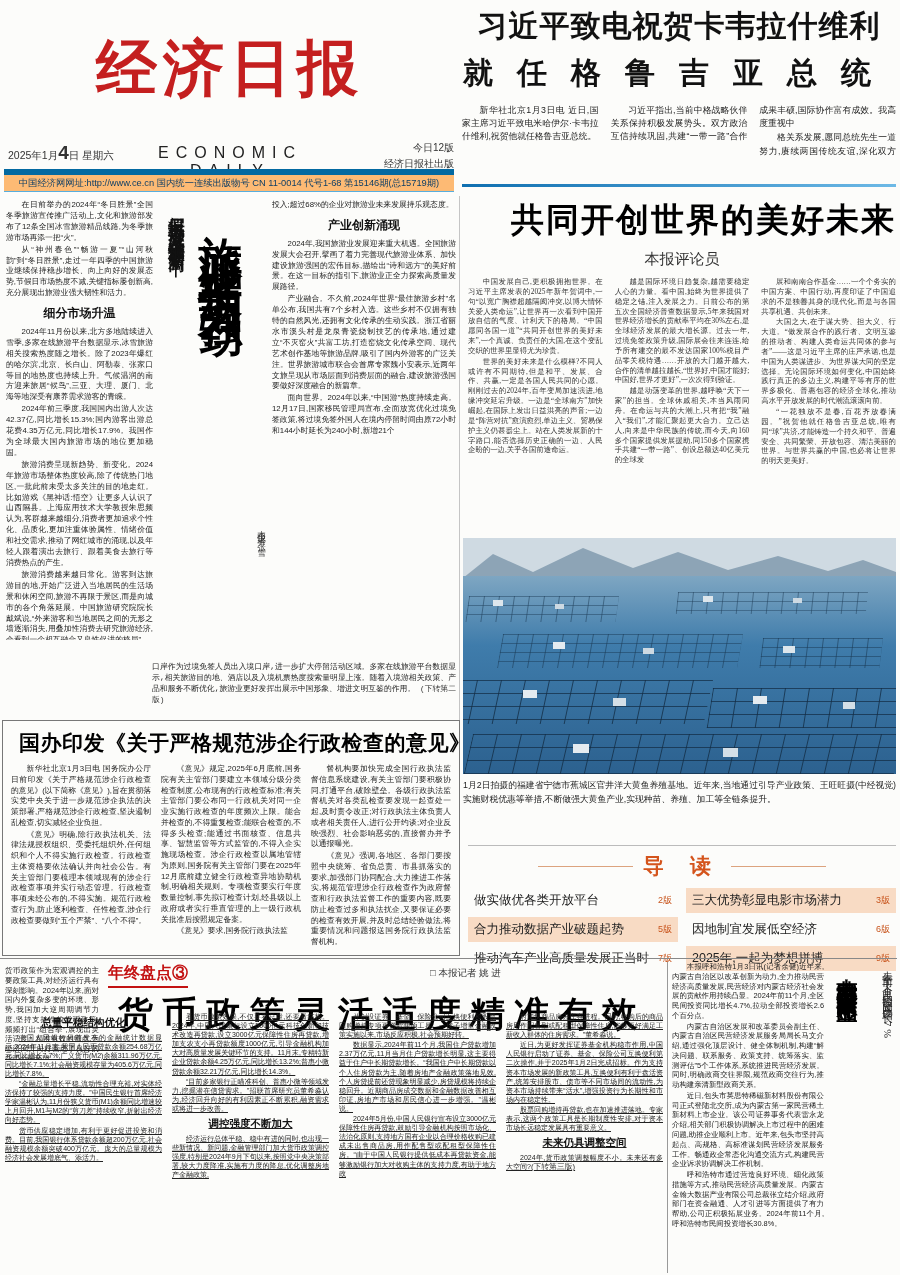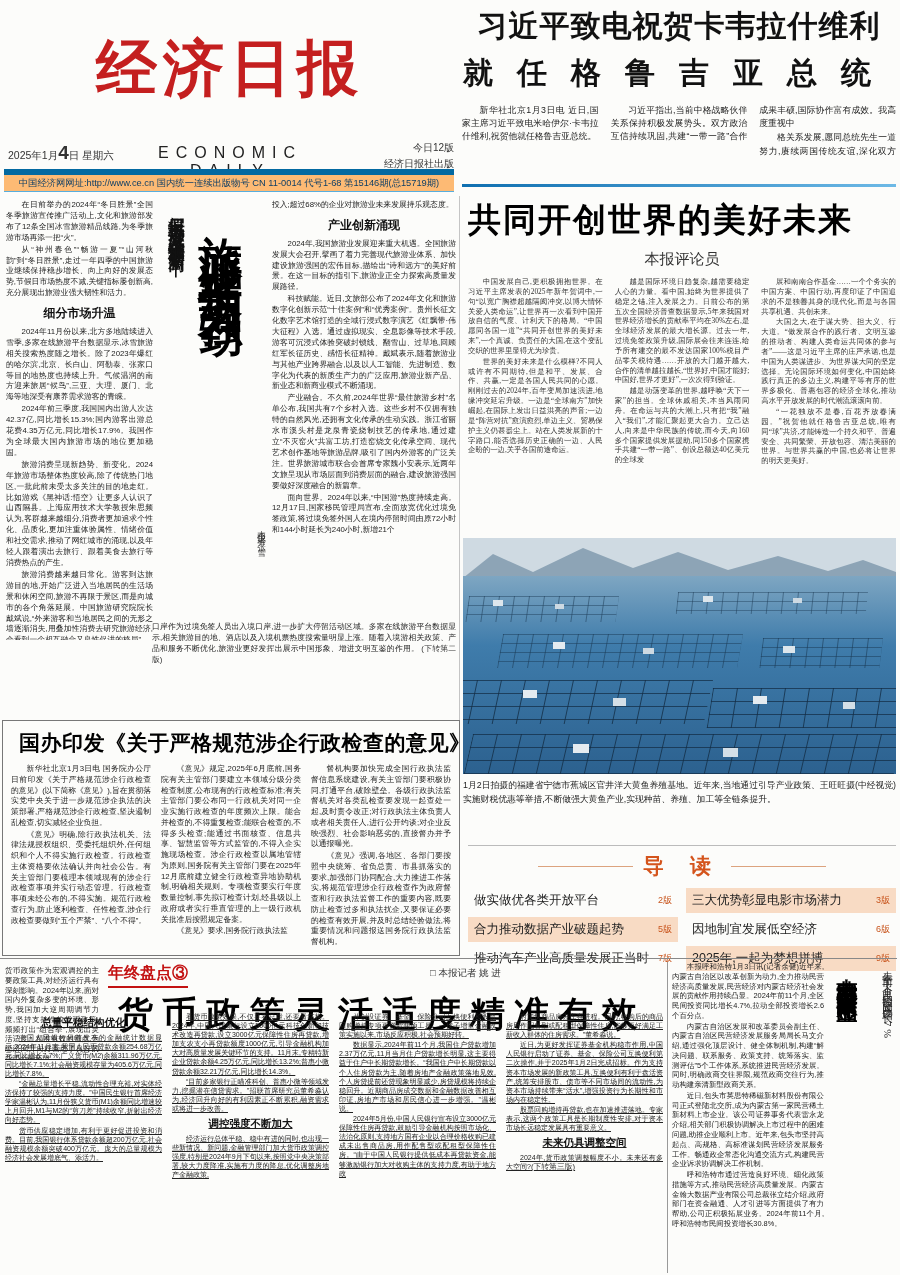--- a/index.html
+++ b/index.html
@@ -30,26 +30,26 @@
   
   .trv-left{left:6px;top:200px;width:147px;height:440px;font-size:7.8px;line-height:1.4;overflow:hidden;}
   .subhead{font-size:12px;font-weight:bold;text-align:center;text-indent:0;margin:6px 0 5px 0;color:#111;}
   .subhead.sm{font-size:10.5px;margin:4px 0 3px 0;}
   .trv-kicker{left:158px;top:204px;width:30px;height:450px;writing-mode:vertical-rl;
               font-size:16.5px;font-weight:bold;letter-spacing:2px;color:#111;}
   .trv-title{left:192px;top:200px;width:58px;height:510px;writing-mode:vertical-rl;line-height:58px;
              font-size:44px;font-weight:900;letter-spacing:10px;color:#000;}
   .trv-byline{left:254px;top:524px;width:14px;height:140px;writing-mode:vertical-rl;font-size:8.5px;color:#333;letter-spacing:2px;}
   .trv-right{left:272px;top:200px;width:184px;height:440px;font-size:7.8px;line-height:1.4;overflow:hidden;}
-  .trv-bottom{left:152px;top:621px;width:304px;height:68px;font-size:7.8px;line-height:1.42;overflow:hidden;}
+  .trv-bottom{left:152px;top:662px;width:304px;height:68px;font-size:7.8px;line-height:1.42;overflow:hidden;font-family:Liberation Mono, monospace;}
   .turn{font-size:7.8px;color:#333;}
   .flow span{display:inline;}
   
   .edi{left:468px;top:198px;width:428px;}
-  .edi-title{font-size:33px;font-weight:800;text-align:left;letter-spacing:2px;white-space:nowrap;color:#000;}
+  .edi-title{font-size:33px;font-weight:800;text-align:right;letter-spacing:2px;white-space:nowrap;color:#000;}
   .edi-sub{font-size:18px;font-weight:bold;text-align:center;margin-top:10px;color:#111;}
   .edi-by{font-size:15px;text-align:center;margin-top:7px;color:#333;}
   .edi-body{margin-top:8px;column-count:3;column-gap:12px;font-size:7.4px;line-height:1.33;height:240px;overflow:hidden;color:#333;}
   
   .photo{left:463px;top:538px;width:433px;height:236px;overflow:hidden;background:#3a77a8;}
   .caption{left:463px;top:779px;width:433px;font-size:8.8px;line-height:1.55;color:#222;}
   .caption .credit{float:right;}
   
   .insp{left:2px;top:720px;width:440px;height:222px;border:1px solid #777;padding:6px 8px;}
   .insp-title{font-size:21px;font-weight:800;text-align:center;letter-spacing:0.5px;white-space:nowrap;color:#000;margin:2px 0 7px 8px;}
@@ -128,21 +128,20 @@
   </div>
 
   <div class="abs trv-kicker">假日市场热度不减,关键指标屡创新高——</div>
   <div class="abs trv-title">旅游业增长动力强劲</div>
   <div class="abs trv-byline">本报记者 张 雪</div>
 
   <div class="abs trv-right">
     <p class="para" style="text-indent:0;">投入;超过68%的企业对旅游业未来发展持乐观态度。</p>
     <p class="para subhead">产业创新涌现</p>
     <p class="para">2024年,我国旅游业发展迎来重大机遇。全国旅游发展大会召开,擘画了着力完善现代旅游业体系、加快建设旅游强国的宏伟目标,描绘出“诗和远方”的美好前景。在这一目标的指引下,旅游业正全力探索高质量发展路径。</p>
-    <p class="para">科技赋能。近日,文旅部公布了2024年文化和旅游数字化创新示范“十佳案例”和“优秀案例”。贵州长征文化数字艺术馆打造的全域行浸式数字演艺《红飘带·伟大征程》入选。通过虚拟现实、全息影像等技术手段,游客可沉浸式体验突破封锁线、翻雪山、过草地,回顾红军长征历史、感悟长征精神。戴斌表示,随着旅游业与其他产业跨界融合,以及以人工智能、先进制造、数字化为代表的新质生产力的广泛应用,旅游业新产品、新业态和新商业模式不断涌现。</p>
     <p class="para">产业融合。不久前,2024年世界“最佳旅游乡村”名单公布,我国共有7个乡村入选。这些乡村不仅拥有独特的自然风光,还拥有文化传承的生动实践。浙江省丽水市溪头村是龙泉青瓷烧制技艺的传承地,通过建立“不灭窑火”共富工坊,打造窑烧文化传承空间、现代艺术创作基地等旅游品牌,吸引了国内外游客的广泛关注。世界旅游城市联合会首席专家魏小安表示,近两年文旅呈现从市场层面到消费层面的融合,建设旅游强国要做好深度融合的新篇章。</p>
     <p class="para">面向世界。2024年以来,“中国游”热度持续走高。12月17日,国家移民管理局宣布,全面放宽优化过境免签政策,将过境免签外国人在境内停留时间由原72小时和144小时延长为240小时,新增21个</p>
   </div>
 
   <div class="abs trv-bottom jt flow">
     <span>口岸作为过境免签人员出入境口岸,进一步扩大停留活动区域。多家在线旅游平台数据显示,相关旅游目的地、酒店以及入境机票热度搜索量明显上涨。随着入境游相关政策、产品和服务不断优化,旅游业更好发挥出展示中国形象、增进文明互鉴的作用。</span>
     <span class="turn">(下转第二版)</span>
   </div>
 
   <div class="abs edi serif">

